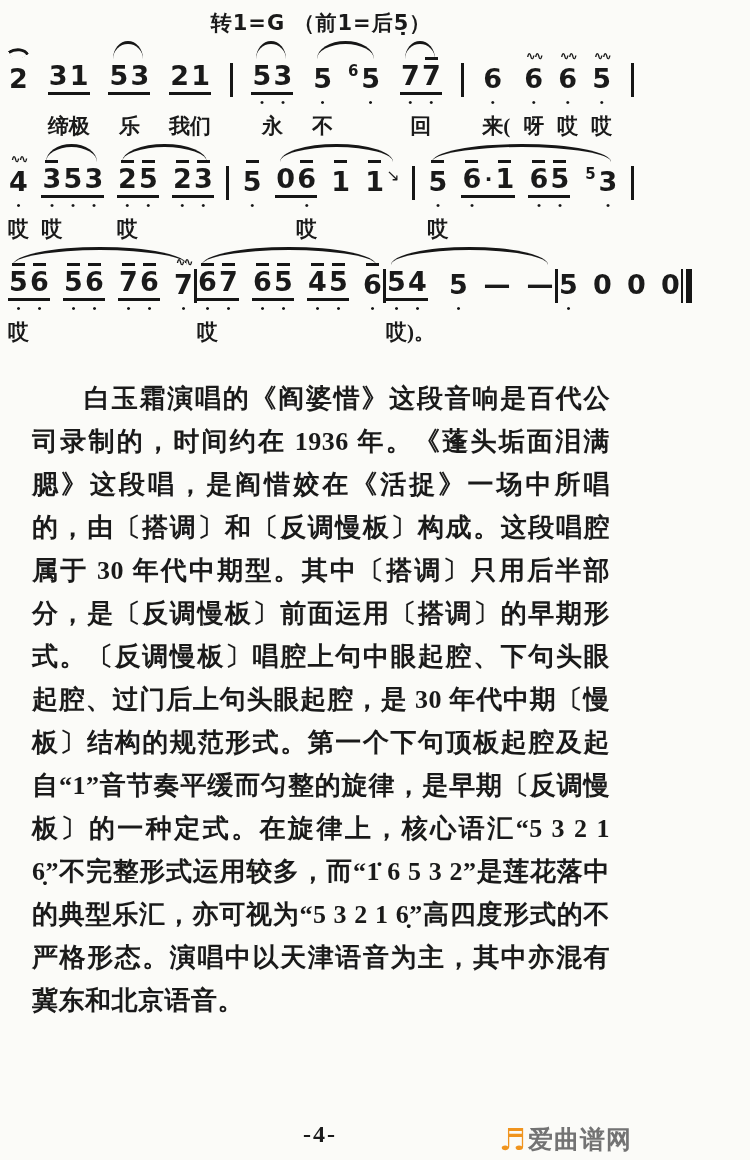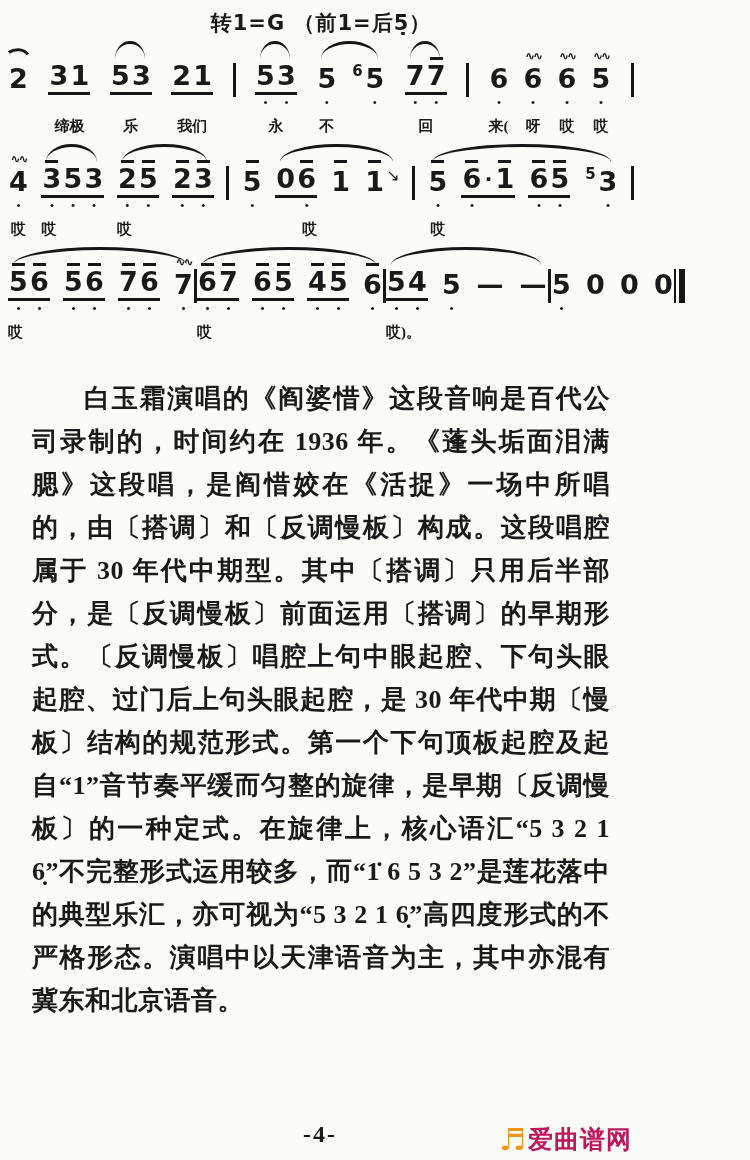--- a/index.html
+++ b/index.html
@@ -33,21 +33,21 @@
   .abslot.nw,.dotslot.nw{width:12px;} .abslot.dw,.dotslot.dw{width:30px;}
   .abslot.gw,.dotslot.gw{width:14px;}
   .dots{height:13px;}
   .dotslot{width:21px;text-align:center;font-size:13px;line-height:11px;color:#161616;}
   .bar{width:3px;height:34px;background:#161616;margin-top:22px;}
   .endbar{display:flex;gap:3px;margin-top:22px;}
   .endbar .thin{width:2px;height:34px;background:#161616;}
   .endbar .thick{width:6px;height:34px;background:#161616;}
   .gliss{align-self:flex-start;font-size:16px;font-family:"DejaVu Sans",sans-serif;
          transform:translateY(0px);margin-left:1px;}
-  .lyr{height:30px;line-height:30px;margin-top:3px;font-size:15px;font-weight:700;
+  .lyr{height:30px;line-height:30px;margin-top:3px;font-size:21px;font-weight:700;
        text-align:center;white-space:nowrap;}
   .lyr.ll{text-align:left;} .lyr.lr{text-align:right;}
 
   
   .text{padding:30px 30px 0 32px;}
   .text p{margin:0;font-size:26px;line-height:43px;font-weight:600;
           text-align:justify;text-indent:2em;letter-spacing:.5px;}
 
   
   .bottom{position:absolute;left:0;right:0;bottom:0;height:52px;}
@@ -758,17 +758,17 @@
   </div>
 
   <div class="text">
     <p>白玉霜演唱的《阎婆惜》这段音响是百代公司录制的，时间约在 1936 年。《蓬头垢面泪满腮》这段唱，是阎惜姣在《活捉》一场中所唱的，由〔搭调〕和〔反调慢板〕构成。这段唱腔属于 30 年代中期型。其中〔搭调〕只用后半部分，是〔反调慢板〕前面运用〔搭调〕的早期形式。〔反调慢板〕唱腔上句中眼起腔、下句头眼起腔、过门后上句头眼起腔，是 30 年代中期〔慢板〕结构的规范形式。第一个下句顶板起腔及起自“1”音节奏平缓而匀整的旋律，是早期〔反调慢板〕的一种定式。在旋律上，核心语汇“5 3 2 1 6̣”不完整形式运用较多，而“1̇ 6 5 3 2”是莲花落中的典型乐汇，亦可视为“5 3 2 1 6̣”高四度形式的不严格形态。演唱中以天津语音为主，其中亦混有冀东和北京语音。</p>
   </div>
 
   <div class="bottom">
     <div class="pageno">-4-</div>
     <div class="logo">
       <span class="logo-icon" style="color: rgb(240, 148, 30);">♬</span>
-      <span class="logo-text" style="color: #be185d;">爱曲谱网</span>
+      <span class="logo-text" style="color: #737373;">爱曲谱网</span>
     </div>
   </div>
 
 </div>
 
 </body></html>

